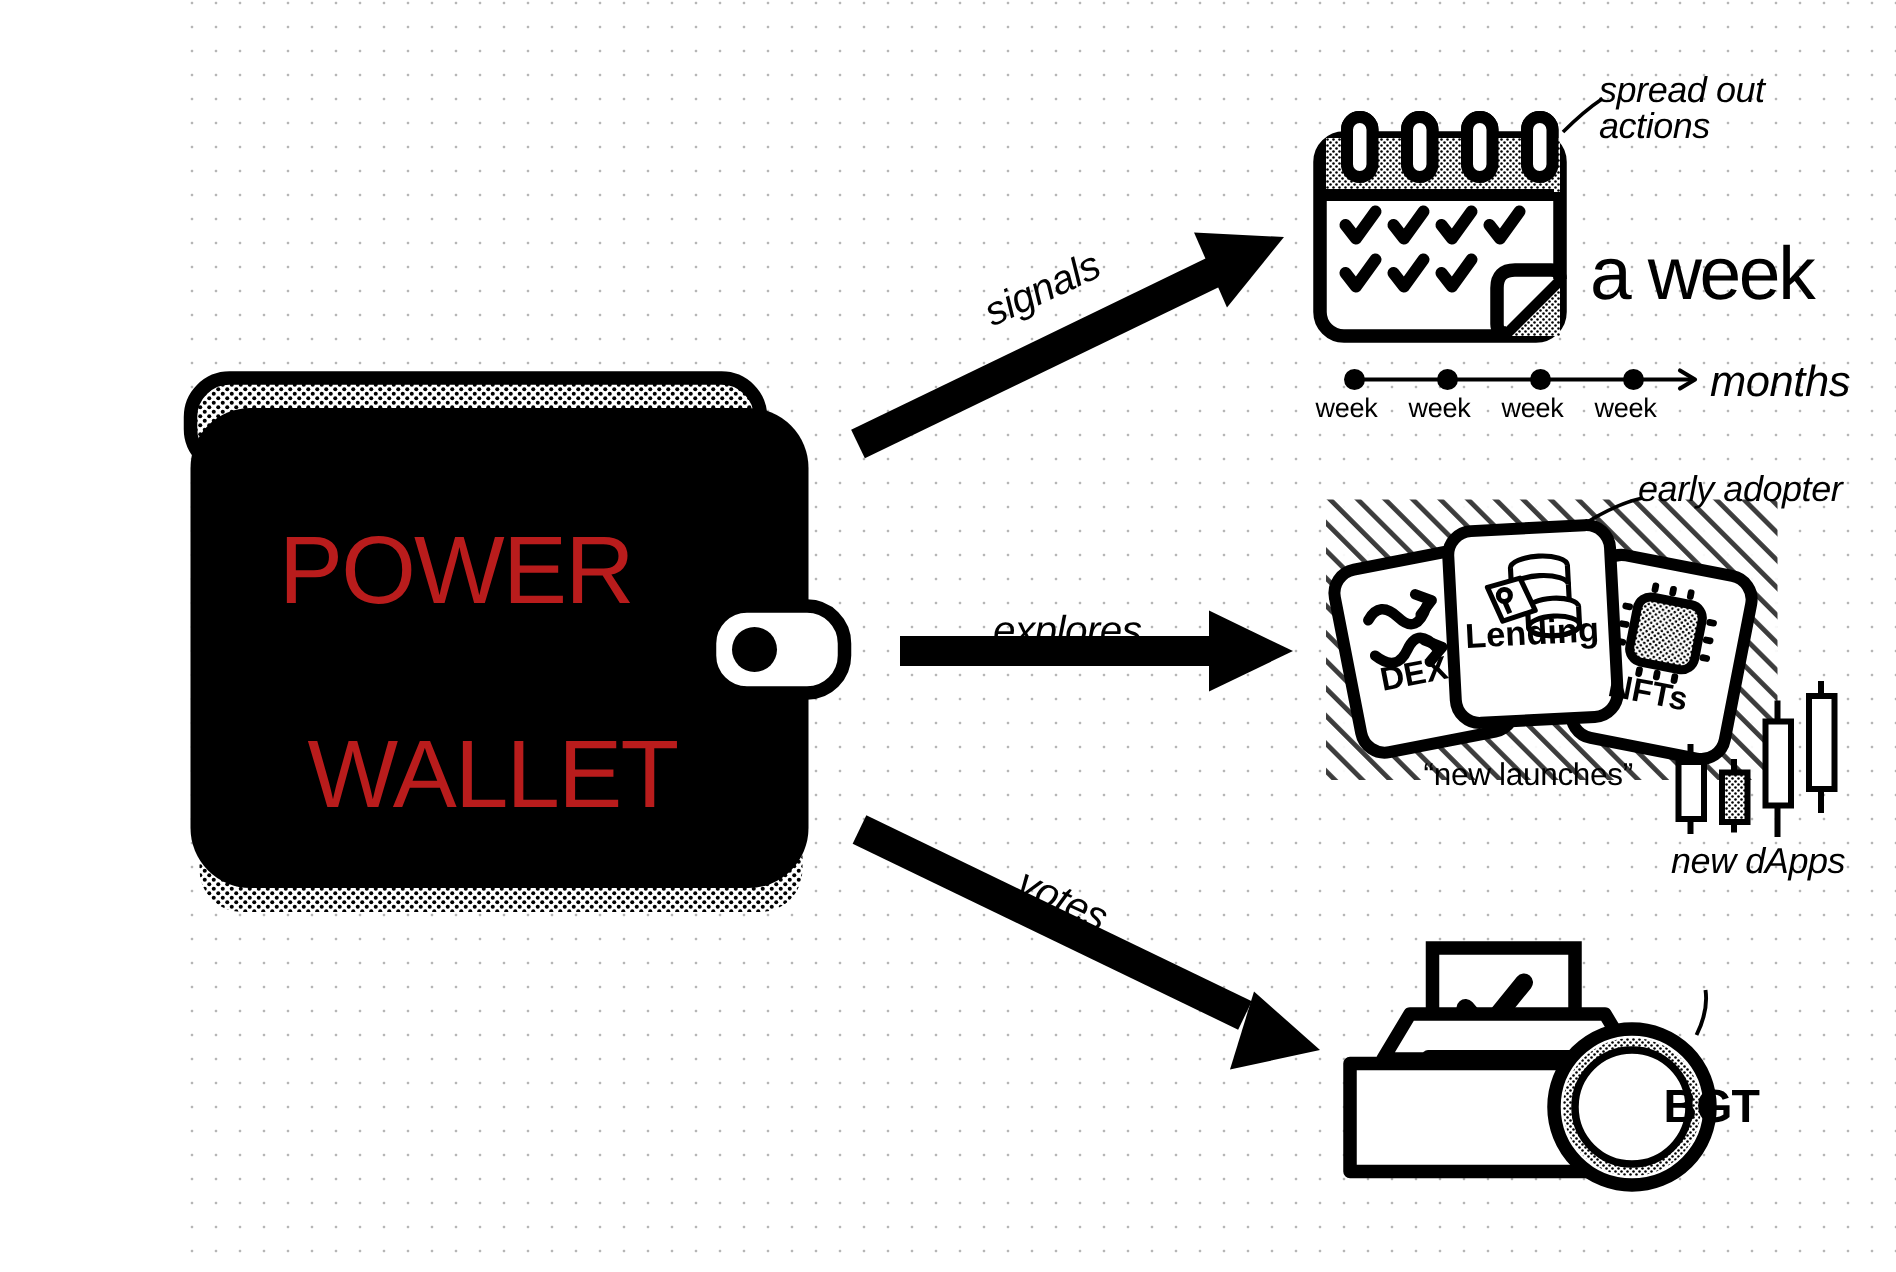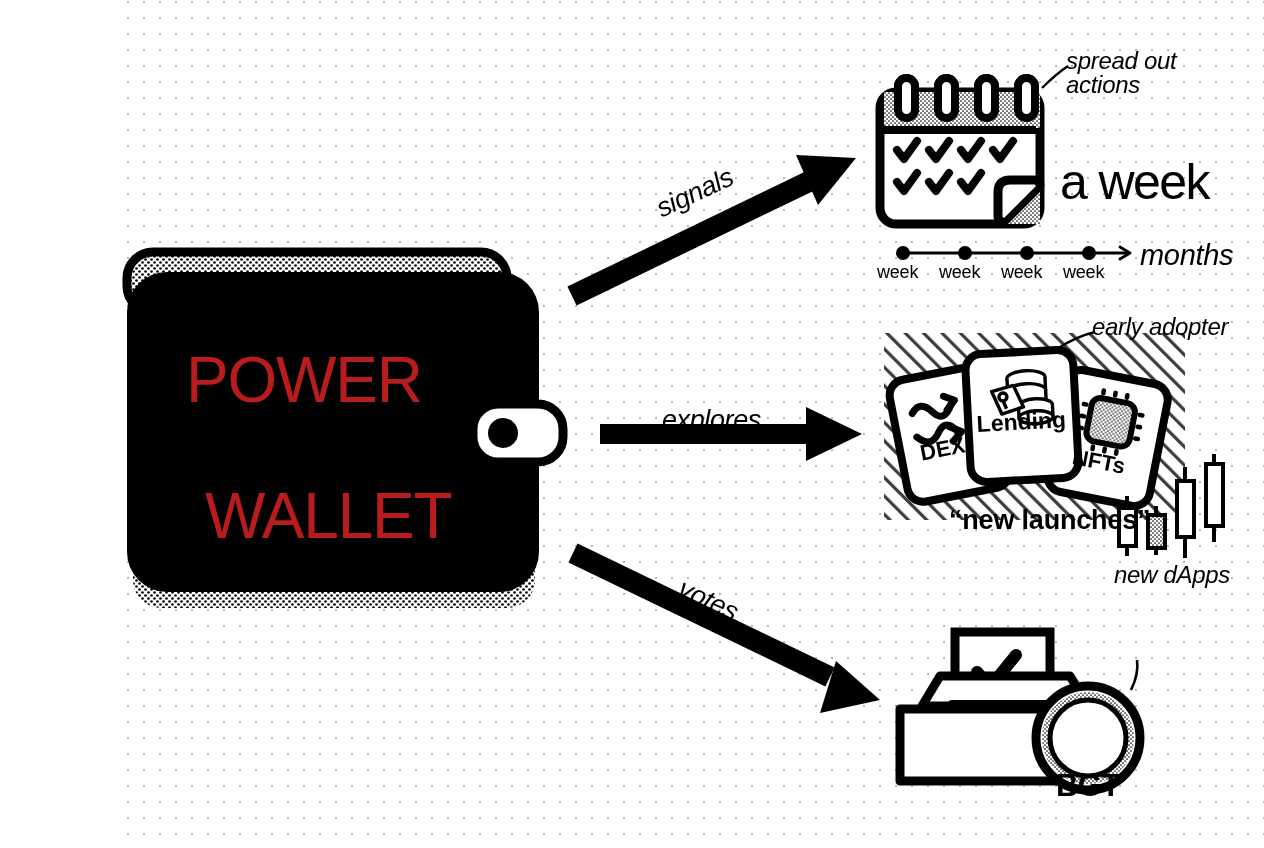--- a/index.html
+++ b/index.html
@@ -287,18 +287,18 @@
   <div class="htext tinylabel" style="left:1001px; top:263px;">week</div>
   <div class="htext tinylabel" style="left:1063px; top:263px;">week</div>
   <div class="htext callout" style="left:1140px; top:240px; font-size:29px;">months</div>
 
   <div class="htext callout" style="left:1092px; top:314px;">early adopter</div>
 
   <div class="cardword" style="left:918px; top:441px; font-size:22px; transform:rotate(-11deg); transform-origin:left top;">DEX</div>
   <div class="cardword" style="left:976px; top:411px; font-size:23px; transform:rotate(-3deg); transform-origin:left top;">Lending</div>
   <div class="cardword" style="left:1075px; top:444px; font-size:22px; transform:rotate(11deg); transform-origin:left top;">NFTs</div>
 
-  <div class="htext" style="left:949px; top:506px; font-size:27px; letter-spacing:-0.2px;font-weight:bold;">“new launches”</div>
+  <div class="htext" style="left:949px; top:506px; font-size:21px; letter-spacing:-0.2px;">“new launches”</div>
   <div class="htext callout" style="left:1114px; top:562px;">new dApps</div>
 
-  <div class="cardword" style="left:1056px; top:720px; font-size:31px; letter-spacing:-0.6px;margin-top:48px;">BGT</div>
+  <div class="cardword" style="left:1109px; top:720px; font-size:31px; letter-spacing:-0.6px;">BGT</div>
 
 </div>
 
 </body></html>

